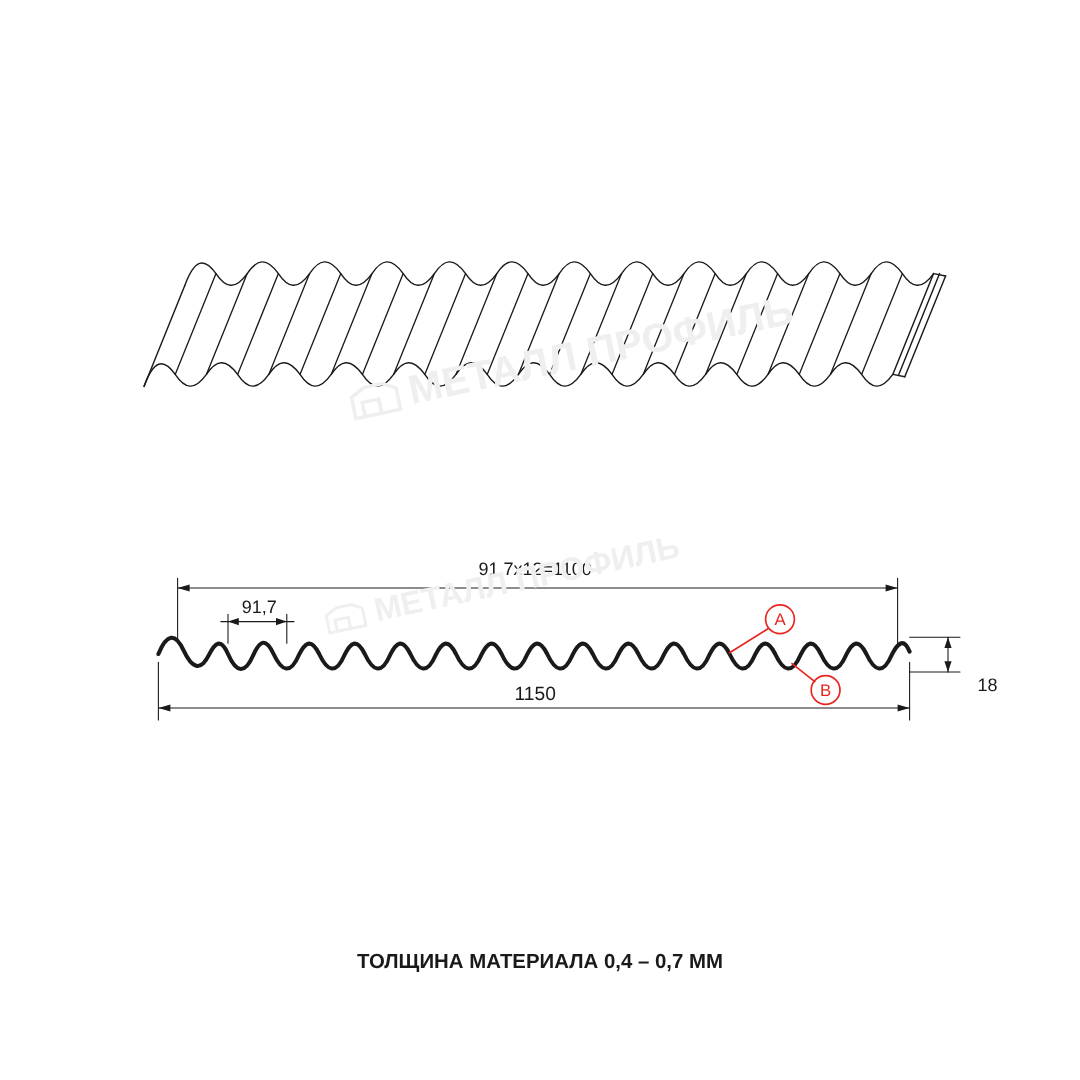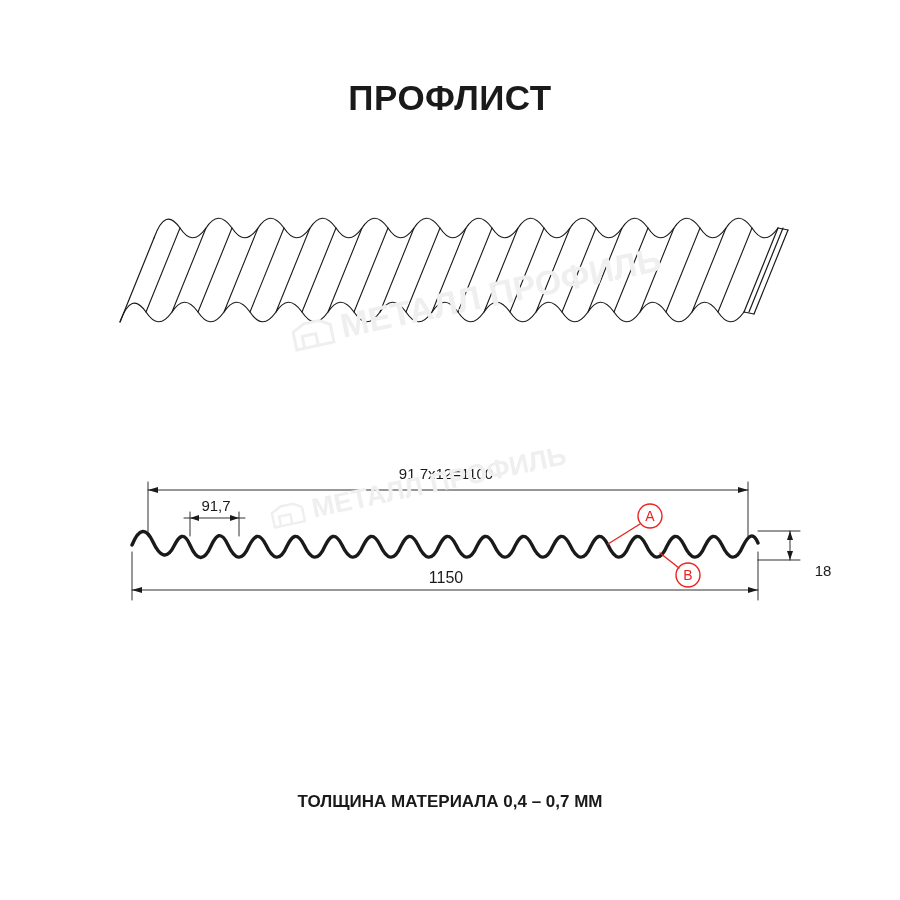--- a/index.html
+++ b/index.html
@@ -82,21 +82,20 @@
     display: inline-block;
     vertical-align: middle;
     margin-right: 8px;
   }
 </style>
 </head>
 <body>
 
 <div class="sheet">
 
-  <div class="title">ПРОФЛИСТ</div>
 
   <svg class="drawing" width="900" height="900" viewBox="0 0 900 900">
     <g fill="none" stroke="#1a1a1a" stroke-width="1.2" stroke-linejoin="round" stroke-linecap="round">
 
       <path d="
         M120,322
         C128,300 136,298 146,312
         C154,324 162,326 172,312
         C180,300 188,298 198,312
         C206,324 214,326 224,312

